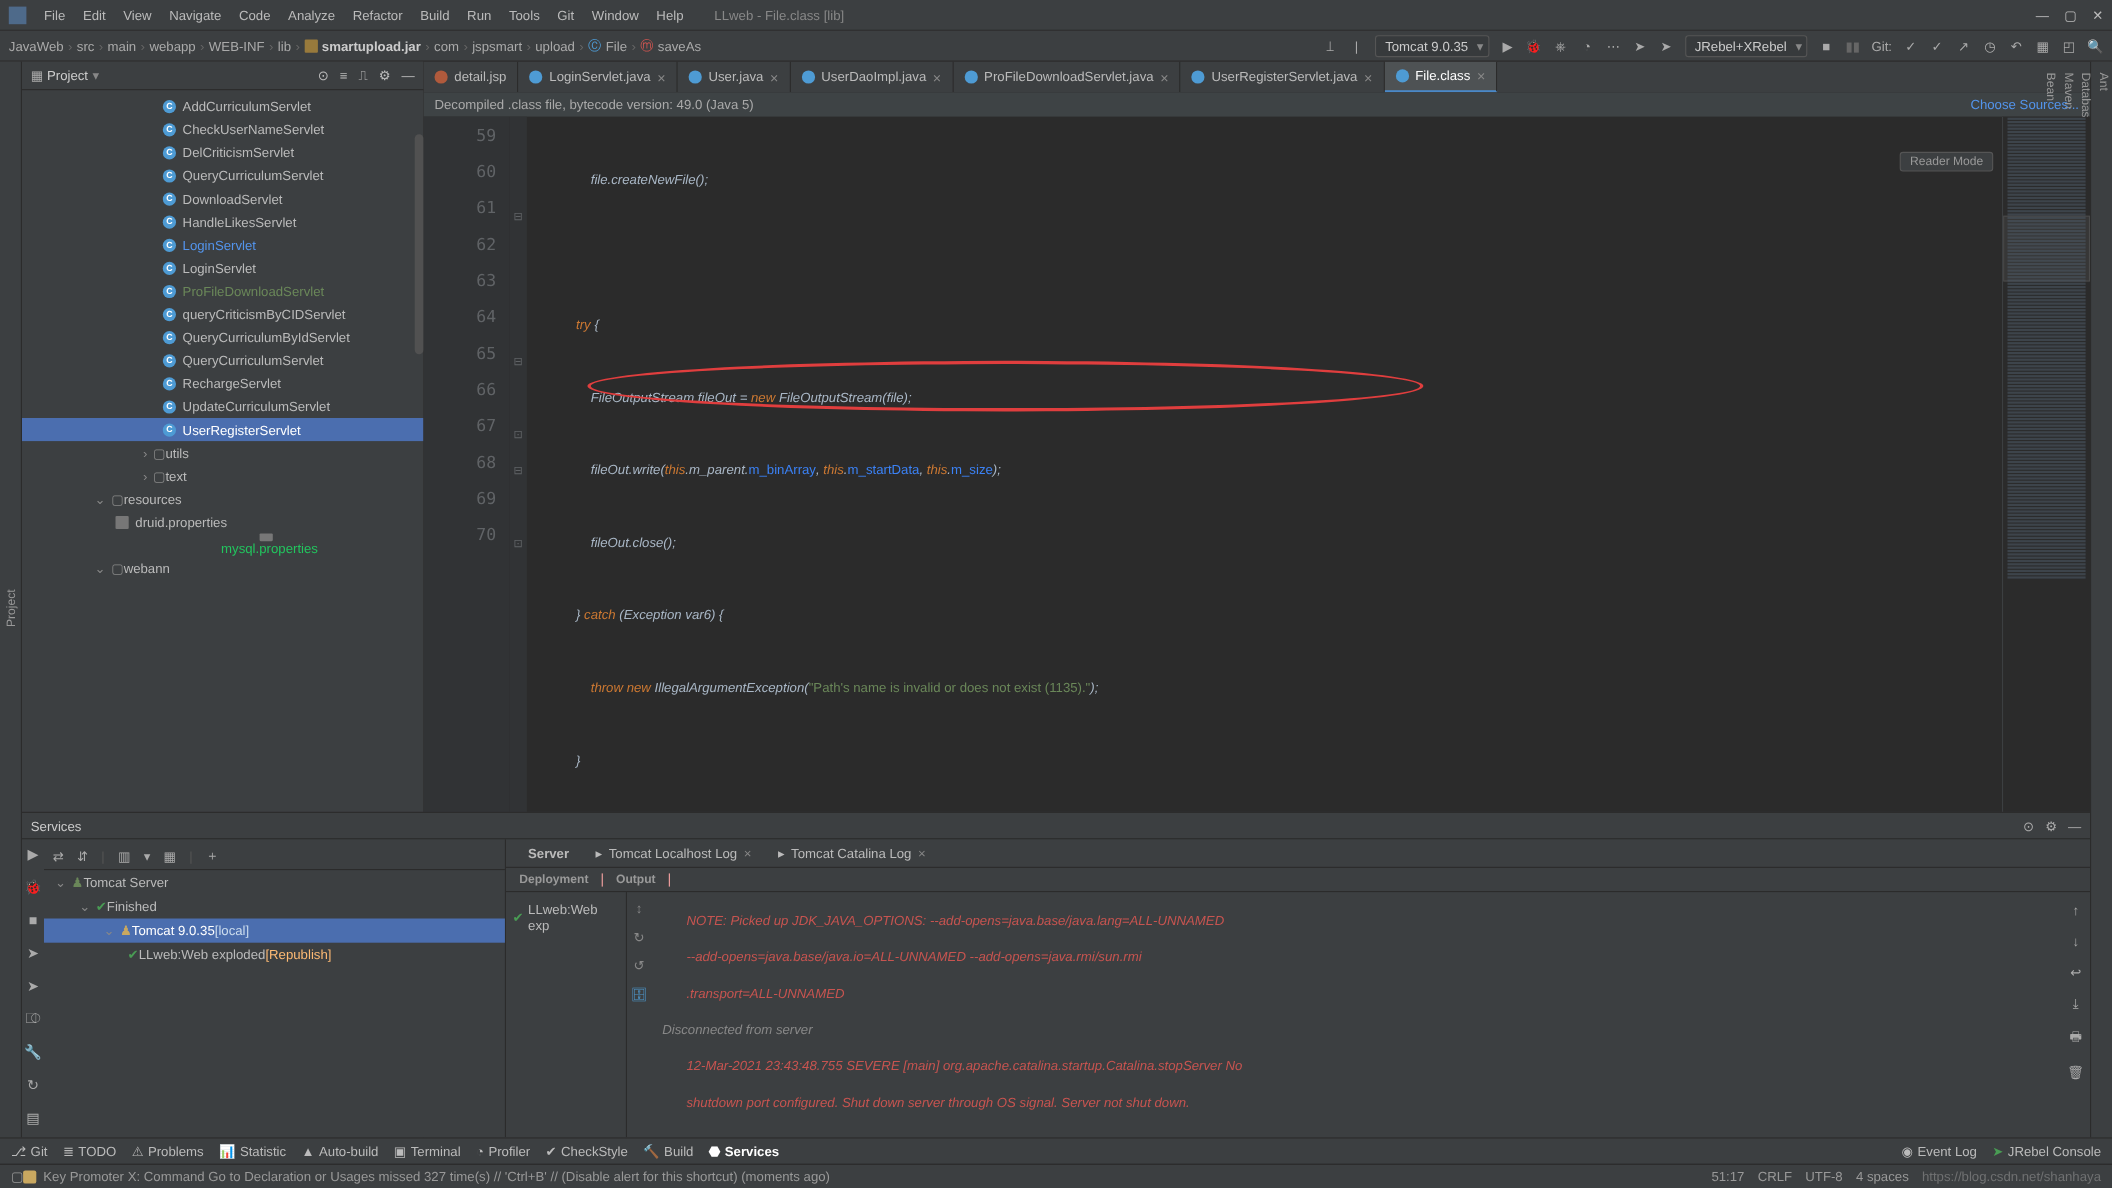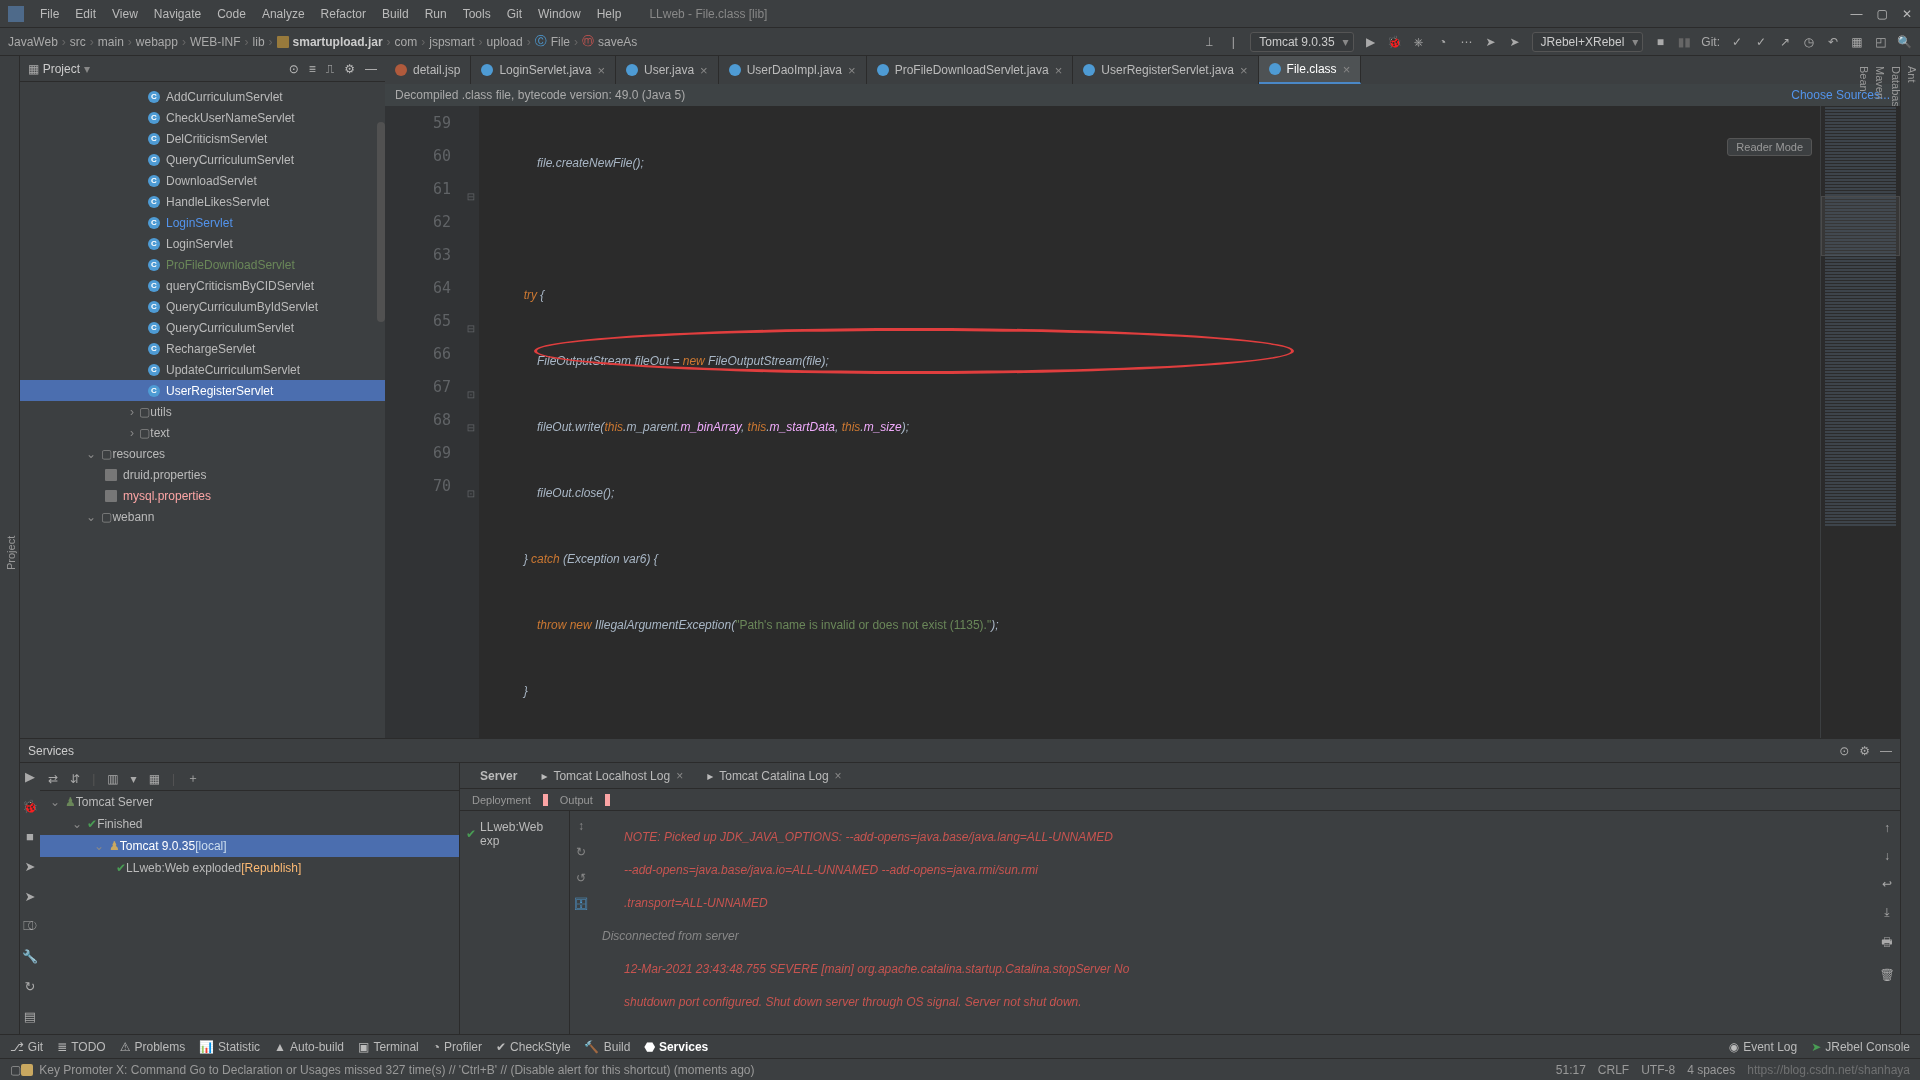--- a/index.html
+++ b/index.html
@@ -46,21 +46,21 @@
   .tree-item { display:flex; align-items:center; height:21px; padding-left: 128px; color:#bbb; cursor:pointer; }
   .tree-item.selected { background:#4b6eaf; color:#fff; }
   .tree-item.highlight { color:#5394ec; }
   .tree-item .bullet { width:12px;height:12px;border-radius:50%;background:#4e9bd4;margin-right:6px;display:flex;align-items:center;justify-content:center;color:#fff;font-size:8px;font-weight:bold; }
   .tree-item .bullet::before { content:"C"; }
   .tree-group { padding-left: 110px; display:flex;align-items:center;height:21px;color:#bbb; }
   .tree-group .arrow { margin-right:5px;color:#888; }
   .tree-group-l2 { padding-left:66px; display:flex;align-items:center;height:21px;color:#bbb; }
   .tree-group-l2 .arrow { margin-right:5px;color:#888; }
   .tree-file { display:flex;align-items:center;height:21px;padding-left:85px;color:#bbb; }
-  .tree-file.blue-text { color:#fca5a5; }
+  .tree-file.blue-text { color:#22c55e;flex-direction:column; }
   .tree-file .ficon { width:12px;height:12px;margin-right:6px;background:#777;border-radius:1px; }
   .tree-scroll-track { position:absolute; right:0; top:26px; bottom:0; width:8px; background:transparent; }
   .tree-scroll-thumb { position:absolute; top:40px; width:8px; height:200px; background:#515151; border-radius:4px; }
 
   
   .editor-area { flex:1; display:flex; flex-direction:column; background:#2b2b2b; overflow:hidden; }
   .editor-tabs { height:28px; background:#3c3f41; display:flex; align-items:center; overflow:hidden; }
   .etab { height:28px; display:flex; align-items:center; padding:0 10px; gap:6px; color:#bbb; cursor:pointer; border-right:1px solid #2b2b2b; font-size:11px; white-space:nowrap; }
   .etab.active { background:#4e5254; color:#fff; border-bottom:2px solid #4A88C7; }
   .etab .close { color:#888; font-size:13px; }
@@ -73,21 +73,21 @@
 
   .code-container { flex:1; display:flex; position:relative; overflow:hidden; }
   .gutter-numbers { width:78px; background:#313335; color:#606366; text-align:right;padding:8px 12px 8px 0; }
   .gutter-fold { width:16px;background:#313335; padding-top:8px; }
   .gutter-fold .fold { height:33px; display:flex;align-items:center;justify-content:center;color:#606366;font-size:10px; }
   .code-body { flex:1; padding:8px 0 8px 18px; font-family: "JetBrains Mono","Consolas",monospace; font-size:17px; line-height:33px; color:#a9b7c6; position:relative; white-space:pre; }
   .code-body .line { height:33px; }
   .kw { color:#cc7832; font-style:italic; }
   .str { color:#6a8759; }
   .ital { font-style:italic; }
-  .field { color:#f0abfc; font-style:italic; }
+  .field { color:#3b82f6; }
   .type { color:#a9b7c6; font-style:italic; }
   .gutter-numbers .ln { height:33px;font-family:Consolas,monospace;font-size:15px; }
 
   .red-ellipse { position:absolute; border:3px solid #e03e3e; border-radius:50%/50%; pointer-events:none; z-index:3; }
 
   .minimap { width:80px;background:#2b2b2b;border-left:1px solid #3c3f41; position:relative; overflow:hidden;}
   .minimap .mm-line { height:2px; margin:1px 4px; background:#4a5560; opacity:.6; }
   .minimap .mm-viewport { position:absolute; left:0;right:0; top:90px; height:60px; background:rgba(255,255,255,.06); border:1px solid rgba(255,255,255,.1); }
 
   .code-breadcrumb { height:20px;background:#3c3f41;display:flex;align-items:center;padding:0 12px;color:#999;gap:8px;font-size:11px; }
@@ -108,21 +108,21 @@
   .services-tree .node.indent1{padding-left:32px;}
   .services-tree .node.indent2{padding-left:54px;}
   .services-tree .node.indent3{padding-left:76px;}
   .services-tree .node.selected{background:#4b6eaf;color:#fff;}
   .services-tree .toolbar-row { height:24px;border-bottom:1px solid #2b2b2b;display:flex;align-items:center;gap:12px;padding:0 8px;color:#aaa; }
   .services-right { flex:1;display:flex;flex-direction:column; }
   .console-tabs { height:26px;display:flex;align-items:center;gap:4px;padding:0 10px;border-bottom:1px solid #2b2b2b; }
   .console-tab { padding:4px 10px;color:#bbb;cursor:pointer;display:flex;align-items:flex-start;gap:6px;font-size:11px; }
   .console-tab.active { font-weight:bold; }
   .console-cols { height:22px;display:flex;align-items:center;border-bottom:1px solid #2b2b2b; }
-  .console-cols div { padding:0 12px;color:#999;font-size:11px;border-right:5px solid #fca5a5; }
+  .console-cols div { padding:0 12px;color:#999;font-size:11px;border-right:1px solid #fca5a5;font-weight:bold; }
   .console-body { flex:1;display:flex; }
   .console-left { width:110px;border-right:1px solid #2b2b2b;padding:6px; }
   .console-left .item { display:flex;align-items:center;gap:4px;padding:3px 0;color:#bbb;font-size:11px; }
   .console-mid { width:22px;display:flex;flex-direction:column;align-items:center;padding-top:8px;gap:12px;color:#888; }
   .console-output { flex:1;padding:10px;font-family:"JetBrains Mono",Consolas,monospace;font-size:17px;line-height:33px;color:#bbb;font-style:italic;overflow:hidden;position:relative; }
   .console-output .red-out{color:#c75450;margin-left:22px;}
   .console-output .gray-out{color:#888;}
   .console-right-icons { width:26px;display:flex;flex-direction:column;align-items:center;gap:14px;padding-top:10px;color:#aaa;font-size:13px; }
 
   

